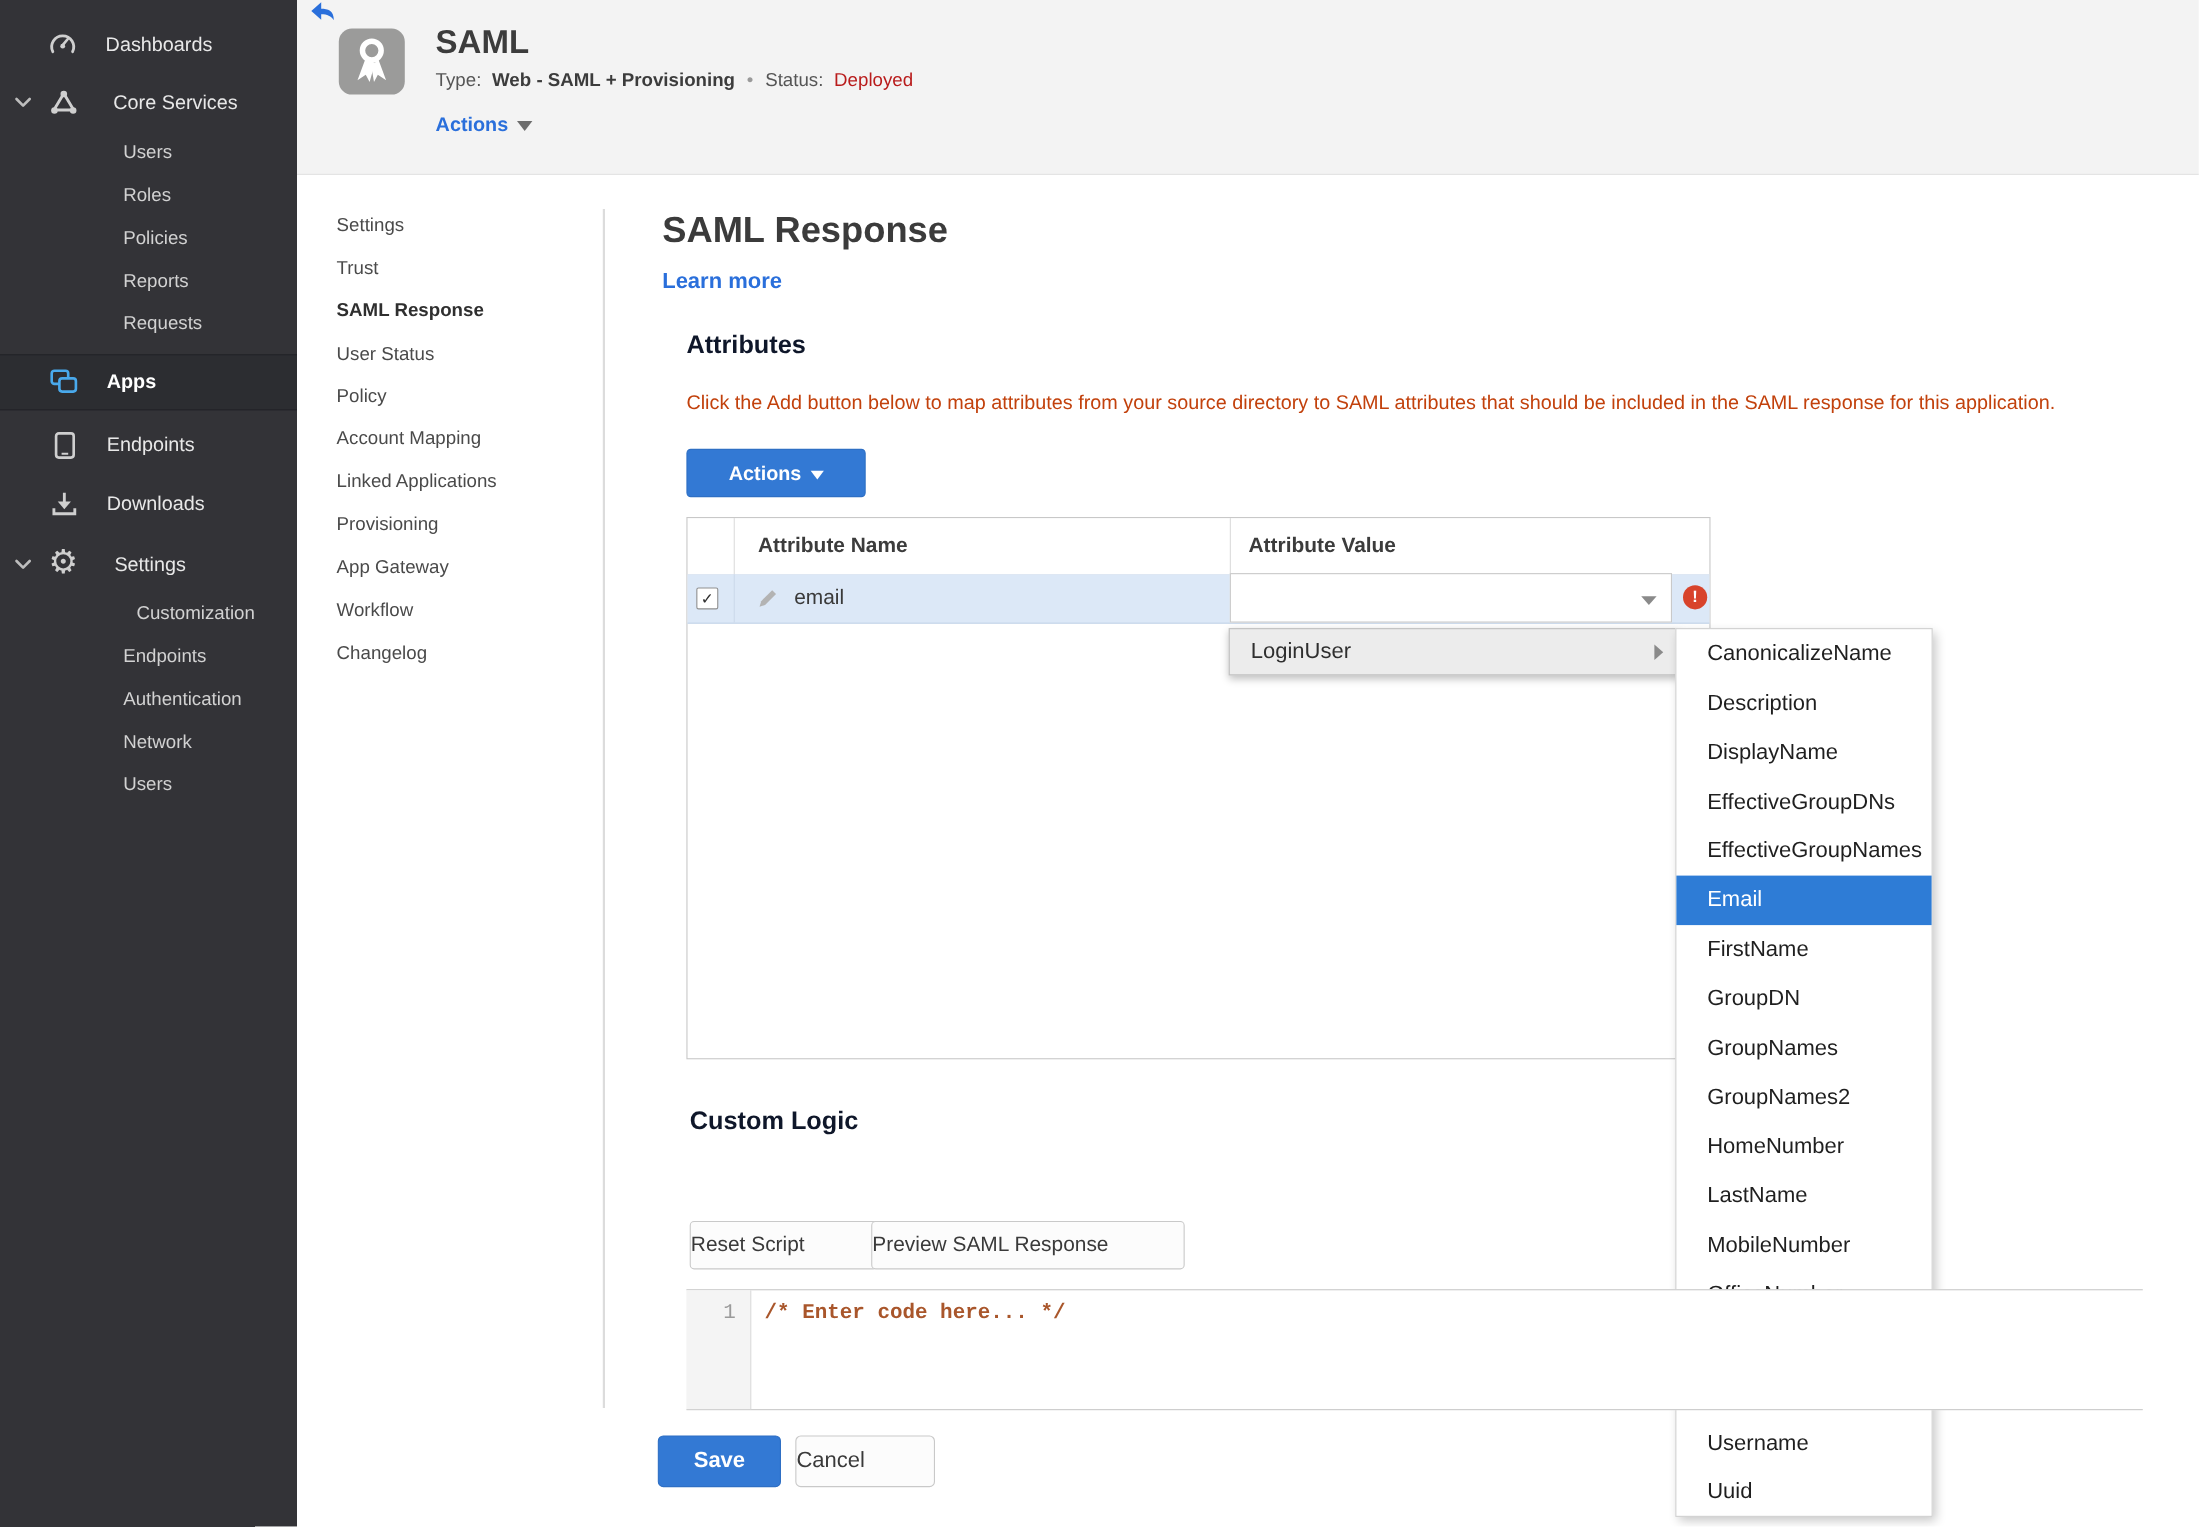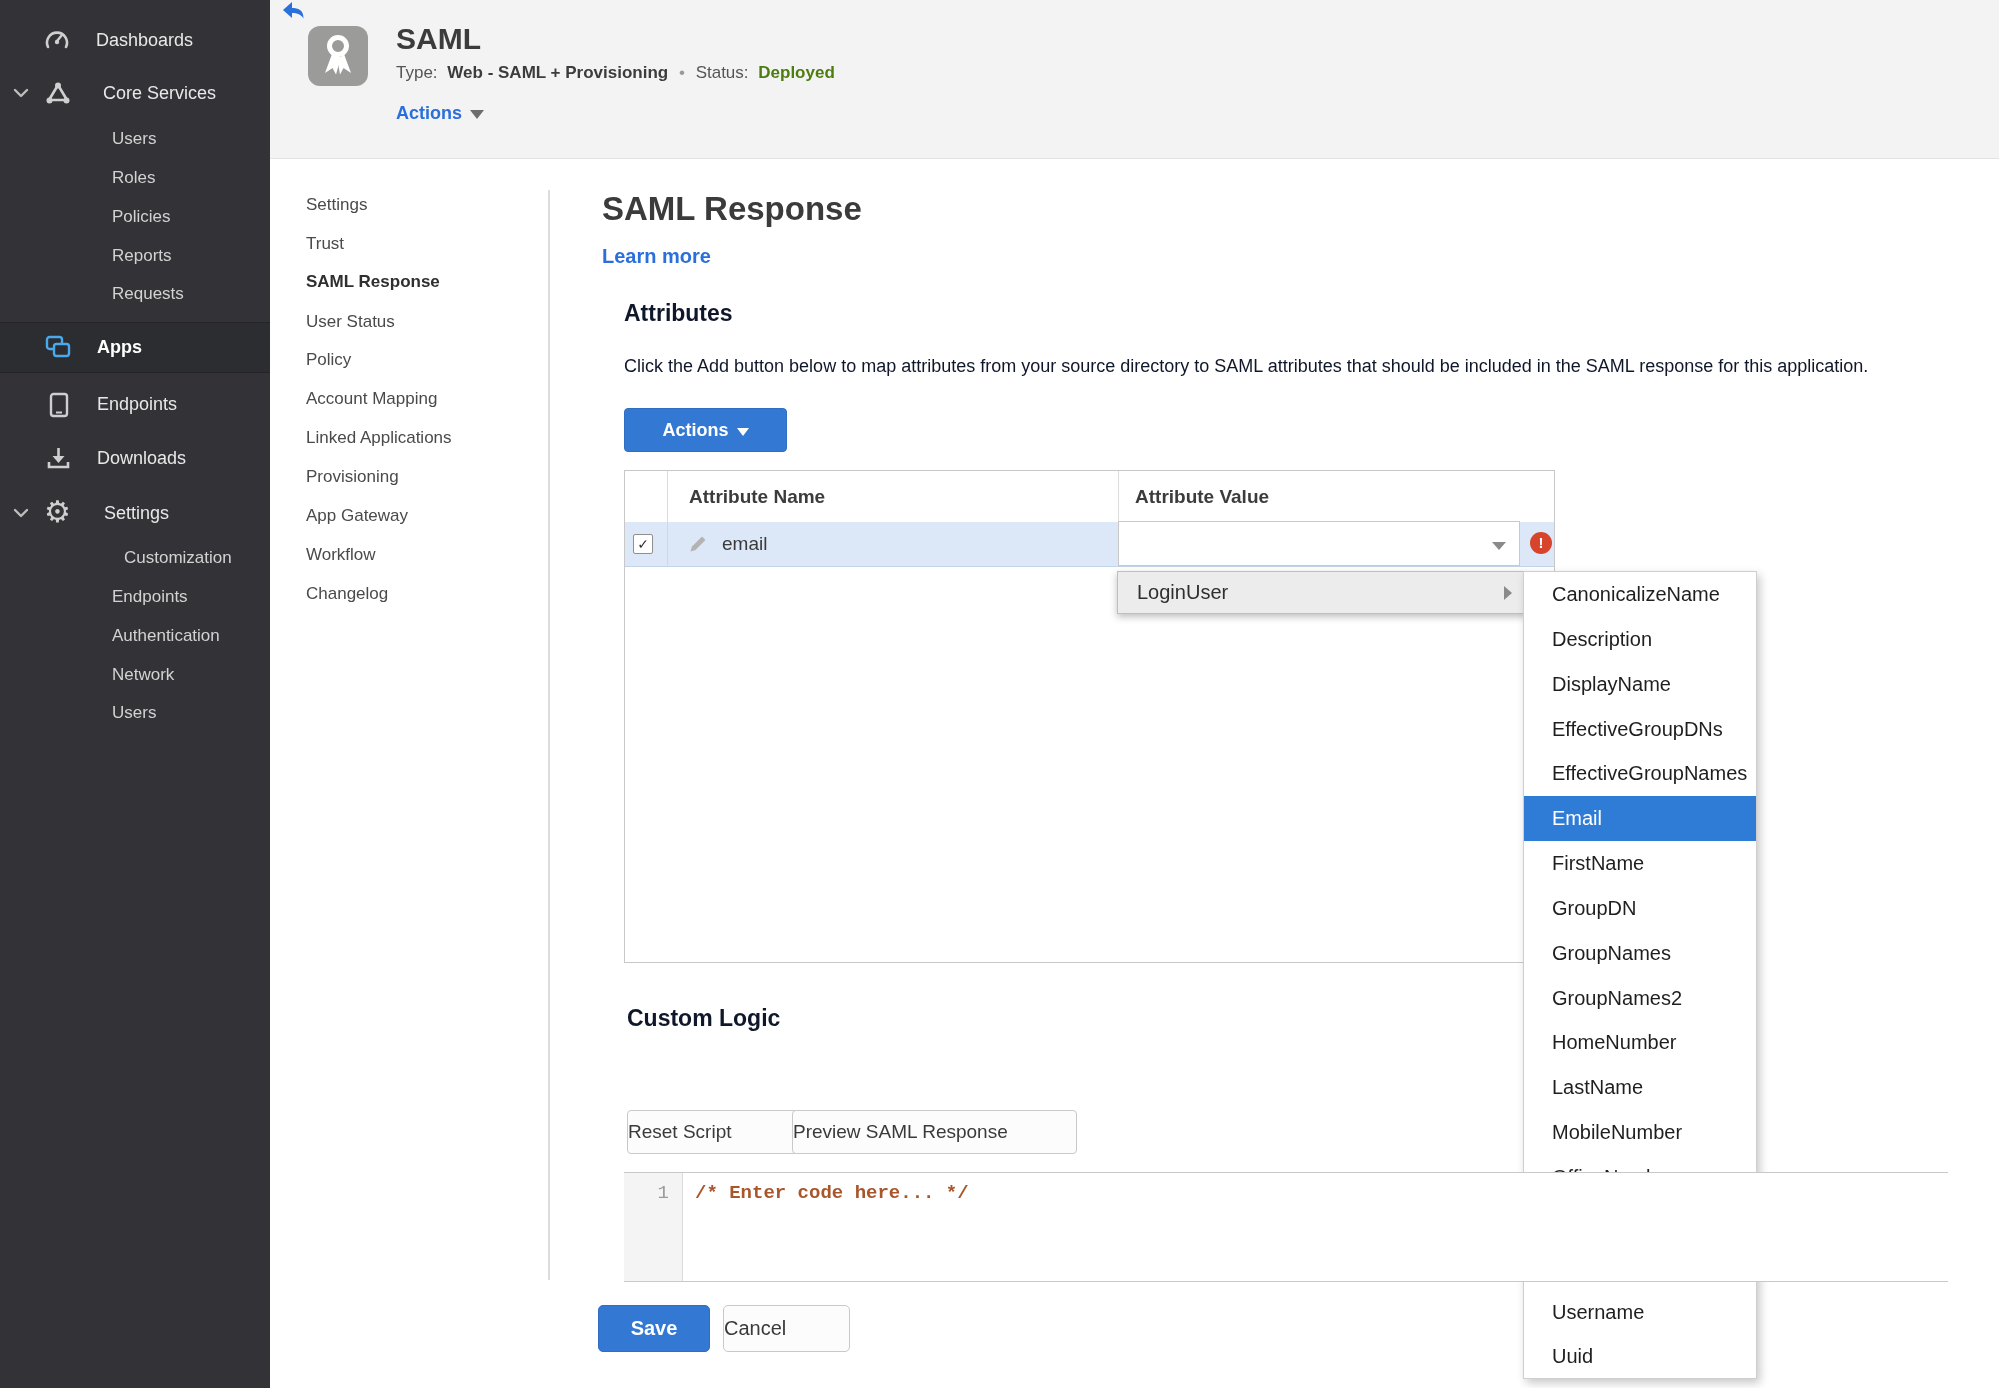--- a/index.html
+++ b/index.html
@@ -16,35 +16,35 @@
   .apps-label{color:#ffffff;font-weight:bold;}
   .side-icon{color:#cfcfcf;}
 
   
   .header{left:270px;top:0;width:1729px;height:158px;background:#f3f3f3;border-bottom:1px solid #e3e3e3;}
   .app-icon{left:308px;top:26px;width:60px;height:60px;background:#9b9b9a;border-radius:12px;}
   .app-title{left:396px;top:22px;font-size:30px;font-weight:bold;color:#3c3c3c;}
   .meta{left:396px;top:62px;font-size:17px;color:#555;height:22px;line-height:22px;white-space:nowrap;}
   .meta b{color:#3c3c3c;}
   .meta .dot{color:#9a9a9a;padding:0 6px;}
-  .meta .deployed{color:#4d7c0f;font-weight:bold;}
+  .meta .deployed{color:#b91c1c;font-weight:normal;}
   .hdr-actions{left:396px;top:101px;font-size:18px;font-weight:bold;color:#2a6fdb;height:24px;line-height:24px;cursor:pointer;}
   .caret-down{display:inline-block;width:0;height:0;border-left:7px solid transparent;
               border-right:7px solid transparent;border-top:9px solid #6d6d6d;margin-left:8px;}
 
   
   .subnav-item{left:306px;height:26px;line-height:26px;font-size:17px;color:#4a4a4a;white-space:nowrap;cursor:pointer;}
   .subnav-item.active{font-weight:bold;color:#2f2f2f;}
   .vdivider{left:548px;top:190px;width:2px;height:1090px;background:#dcdcdc;}
 
   
   .page-title{left:602px;top:190px;font-size:33px;font-weight:bold;color:#3b3b3b;}
   .learn-more{left:602px;top:245px;font-size:20px;font-weight:bold;color:#2a6fdb;cursor:pointer;}
   .sect-head{font-size:23px;font-weight:bold;color:#0f172a;}
-  .body-text{font-size:18px;color:#0f172a;white-space:nowrap;}
+  .body-text{font-size:18px;color:#c2410c;white-space:nowrap;}
   .btn-blue{background:#3379d4;border-radius:4px;color:#fff;font-weight:bold;font-size:18px;
             text-align:center;cursor:pointer;border:1px solid #2e6fc4;box-sizing:border-box;}
   .btn-white{background:#fcfcfc;border:1px solid #c9c9c9;border-radius:4px;color:#3a3a3a;
              font-size:19px;text-align:left;cursor:pointer;box-sizing:border-box;}
 
   
   .grid{left:624px;top:470px;width:931px;height:493px;background:#fff;border:1px solid #c8c8c8;box-sizing:border-box;}
   .grid-head{position:absolute;left:0;top:0;width:100%;height:51px;border-bottom:1px solid #dcdcdc;}
   .grid-col-line{position:absolute;top:0;width:1px;background:#dcdcdc;}
   .grid-head-label{position:absolute;top:0;height:51px;line-height:51px;font-size:19px;font-weight:bold;color:#3c3c3c;}

